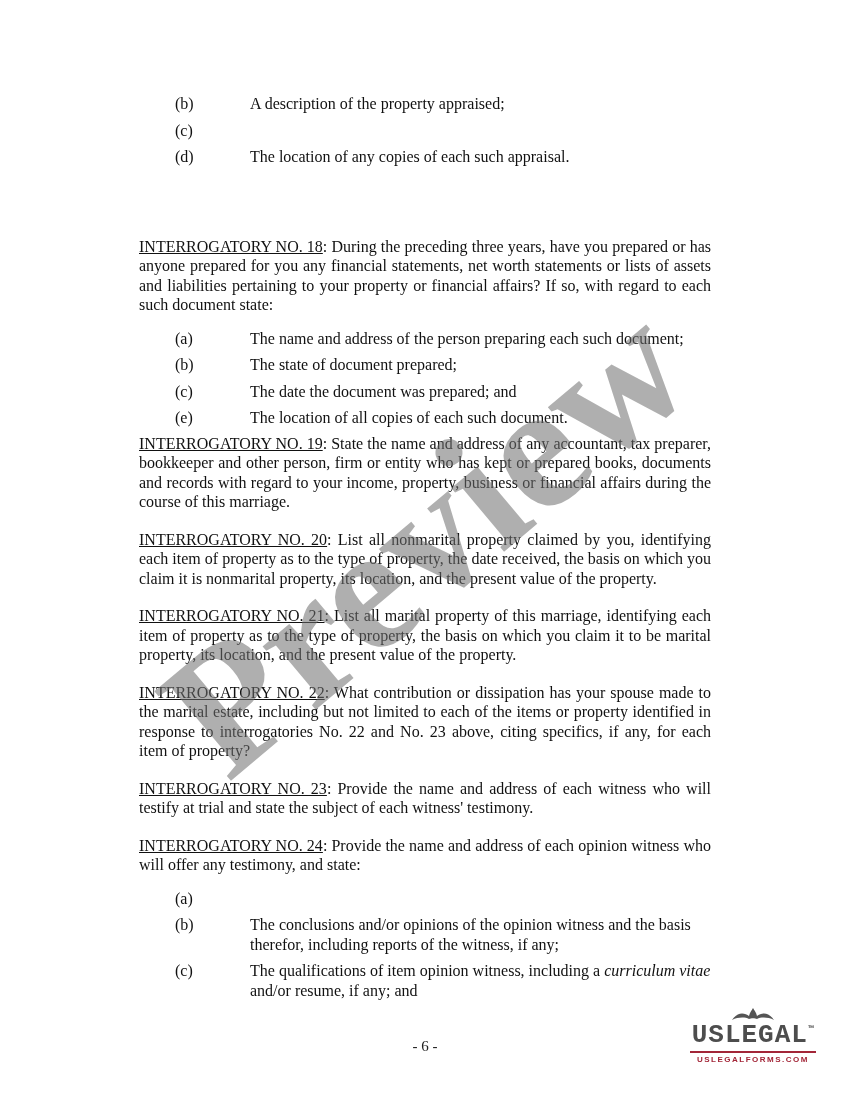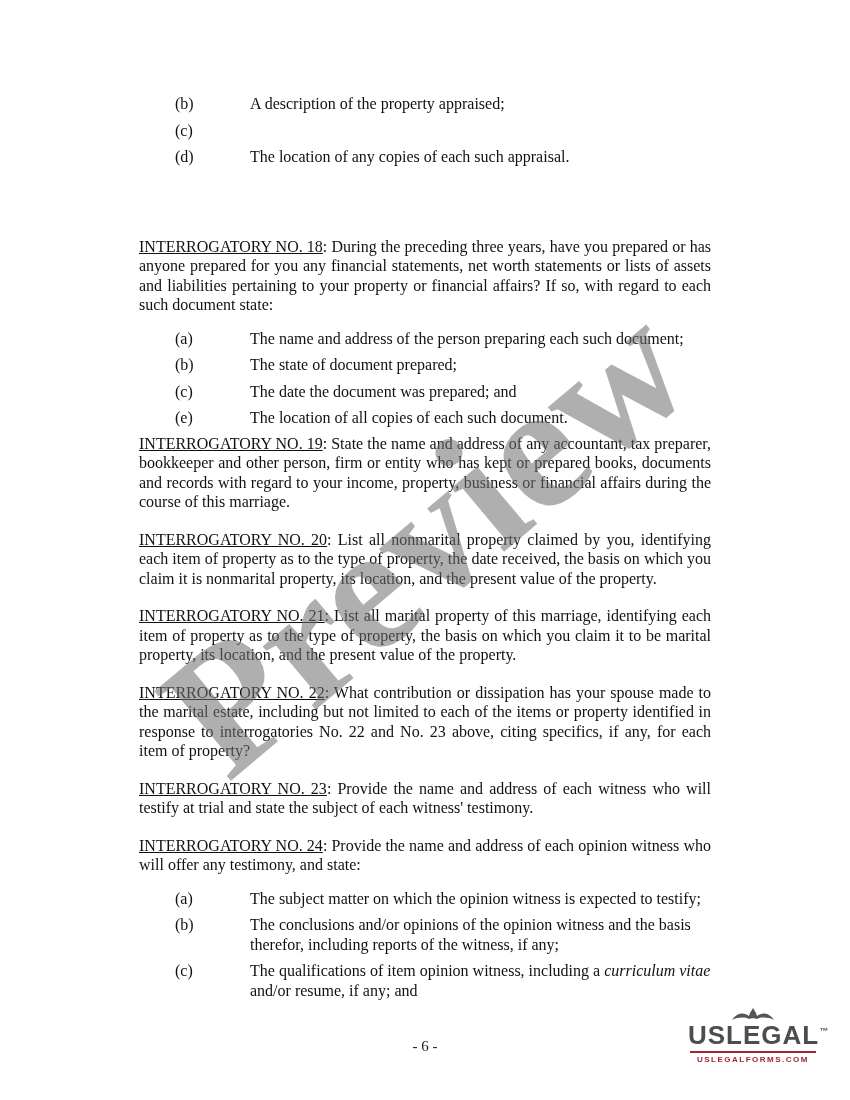--- a/index.html
+++ b/index.html
@@ -57,21 +57,21 @@
   }
   .logo {
     position: absolute;
     right: 32px; bottom: 36px;
     width: 130px;
     text-align: center;
     line-height: 1;
   }
   .logo-eagle { display: block; margin: 0 auto 1px auto; }
   .logo-name {
-    font-family: Liberation Sans, sans-serif;
+    font-family: Liberation Mono, monospace;
     font-weight: bold;
     font-size: 26px;
     letter-spacing: 1px;
     color: #4d4d4d;
     white-space: nowrap;
   }
   .logo-tm {
     font-size: 9px;
     vertical-align: super;
     color: #4d4d4d;
@@ -140,21 +140,20 @@
 
     <p class="para sec"><span class="heading">INTERROGATORY NO. 22</span><span>: What contribution or dissipation has your spouse made to the marital estate, including but not limited to each of the items or property identified in response to interrogatories No. 22 and No. 23 above, citing specifics, if any, for each item of property?</span></p>
 
     <p class="para sec"><span class="heading">INTERROGATORY NO. 23</span><span>: Provide the name and address of each witness who will testify at trial and state the subject of each witness' testimony.</span></p>
 
     <p class="para sec"><span class="heading">INTERROGATORY NO. 24</span><span>:  Provide the name and address of each opinion witness who will offer any testimony, and state:</span></p>
 
     <ul class="lettered">
       <li class="li">
         <span class="lbl">(a)</span>
-        <span class="txt">The subject matter on which the opinion witness is expected to testify;</span>
       </li>
       <li class="li">
         <span class="lbl">(b)</span>
         <span class="txt">The conclusions and/or opinions of the opinion witness and the basis therefor, including reports of the witness, if any;</span>
       </li>
       <li class="li">
         <span class="lbl">(c)</span>
         <span class="txt"><span>The qualifications of item opinion witness, including a </span><span class="it">curriculum vitae</span><span> and/or resume, if any; and</span></span>
       </li>
     </ul>

